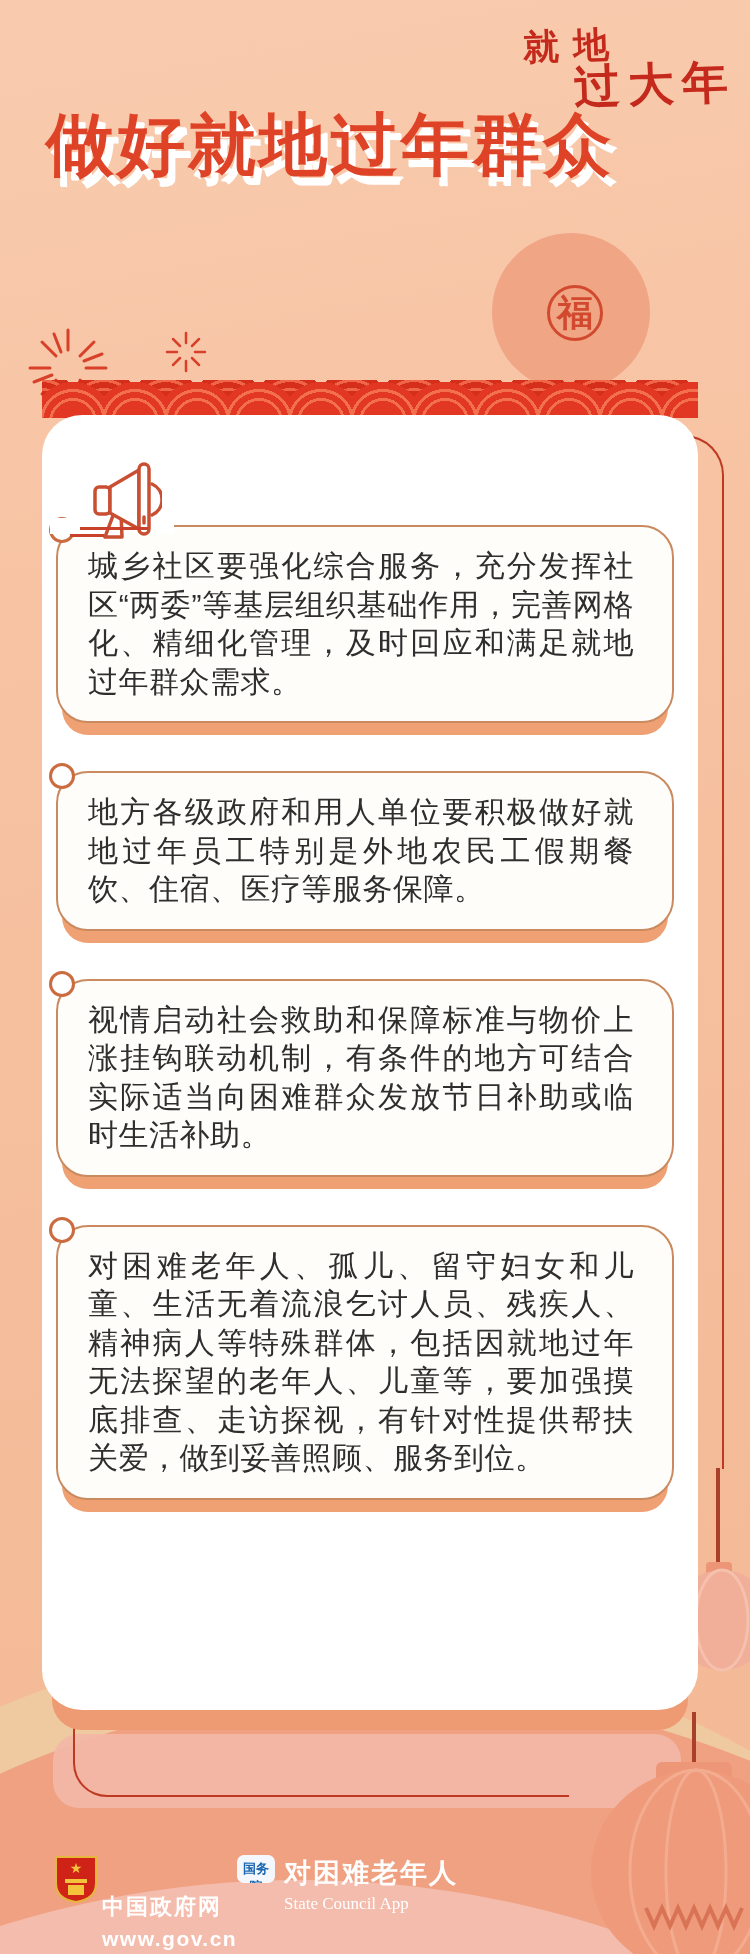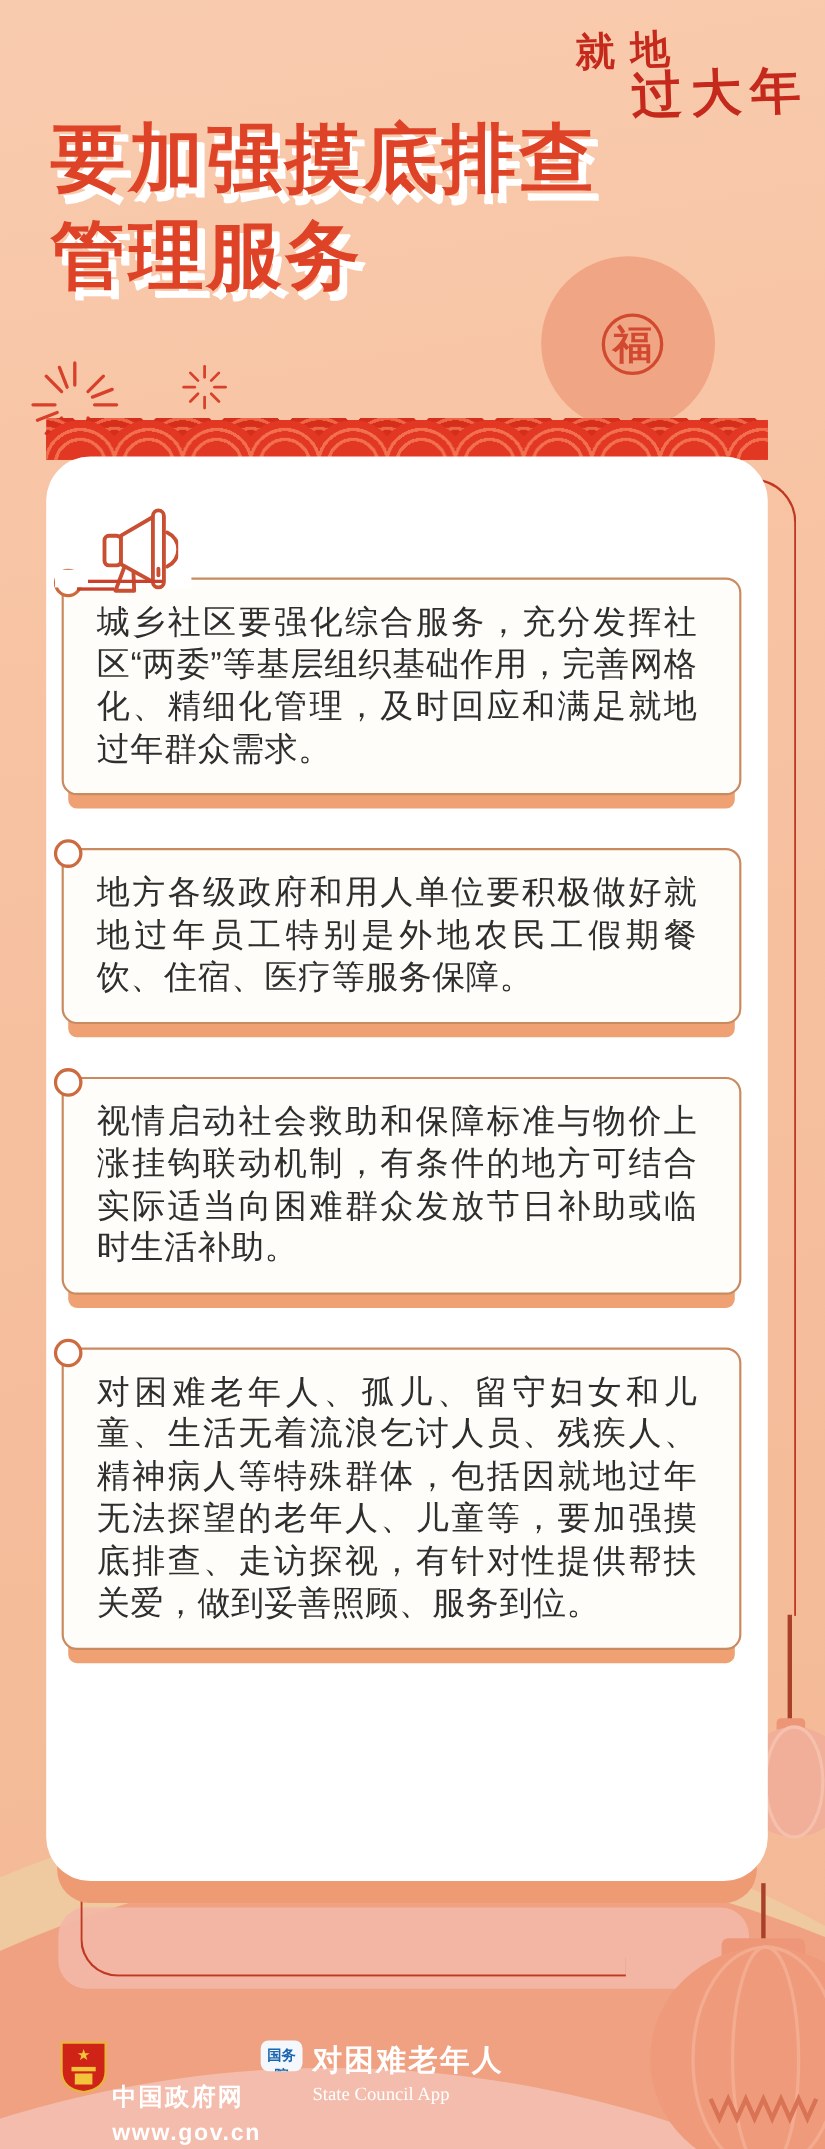--- a/index.html
+++ b/index.html
@@ -47,21 +47,21 @@
     background-position:0 0,31px -10px;
     background-repeat:repeat-x,repeat-x;}
   
   .card{position:absolute;left:42px;top:415px;width:656px;height:1295px;background:#ffffff;
     border-radius:40px;z-index:3;box-shadow:0 30px 0 -10px #ee9b73;}
   .mask-patch{position:absolute;left:8px;top:103px;width:124px;height:16px;background:#ffffff;z-index:5;}
   .megaphone{position:absolute;left:40px;top:32px;z-index:6;}
   .mega-line1{position:absolute;left:38px;top:112px;width:68px;height:3px;background:#c9402b;z-index:6;}
   .mega-line2{position:absolute;left:28px;top:119px;width:34px;height:3px;background:#c9402b;z-index:6;}
   .policies{position:absolute;left:14px;top:110px;width:618px;}
-  .policy{position:relative;background:#fffdf9;border:2px solid #c98a5f;border-radius:14px;
+  .policy{position:relative;background:#fffdf9;border:2px solid #c98a5f;border-radius:32px;
     box-shadow:0 18px 0 -6px #efa173;margin-bottom:48px;
     padding:20px 38px 20px 30px;color:#2e2e2e;font-size:30px;line-height:38.5px;
     font-weight:500;letter-spacing:.5px;text-align:justify;}
   .policy::before{content:'';position:absolute;left:-9px;top:-10px;width:20px;height:20px;
     background:#ffffff;border:3px solid #cb6b3f;border-radius:50%;}
   
   .lantern-svg{position:absolute;left:560px;top:1450px;z-index:2;}
   
   .footer{position:absolute;left:0;top:1845px;width:750px;z-index:5;color:#ffffff;}
   .gov-logo{position:absolute;left:52px;top:8px;}
@@ -82,22 +82,21 @@
 <div class="poster">
 
   <div class="swoosh swoosh-tan"></div>
   <div class="swoosh swoosh-salmon"></div>
   <div class="swoosh swoosh-pink"></div>
 
   <div class="badge badge-l1">就地</div>
   <div class="badge badge-l2">过大年</div>
 
   <div class="main-title">
-    <div>要加强摸底排查</div>
-    <div>管理服务</div>
+    <div>做好就地过年群众</div>
   </div>
 
   <div class="fu-circle">
     <div class="fu-seal">福</div>
   </div>
 
   <svg class="fw fw-big" width="88" height="88" viewBox="0 0 88 88">
     <g stroke="#d8402a" stroke-width="3" stroke-linecap="round">
       <line x1="44" y1="6" x2="44" y2="26"></line>
         <line x1="44" y1="62" x2="44" y2="82"></line>

